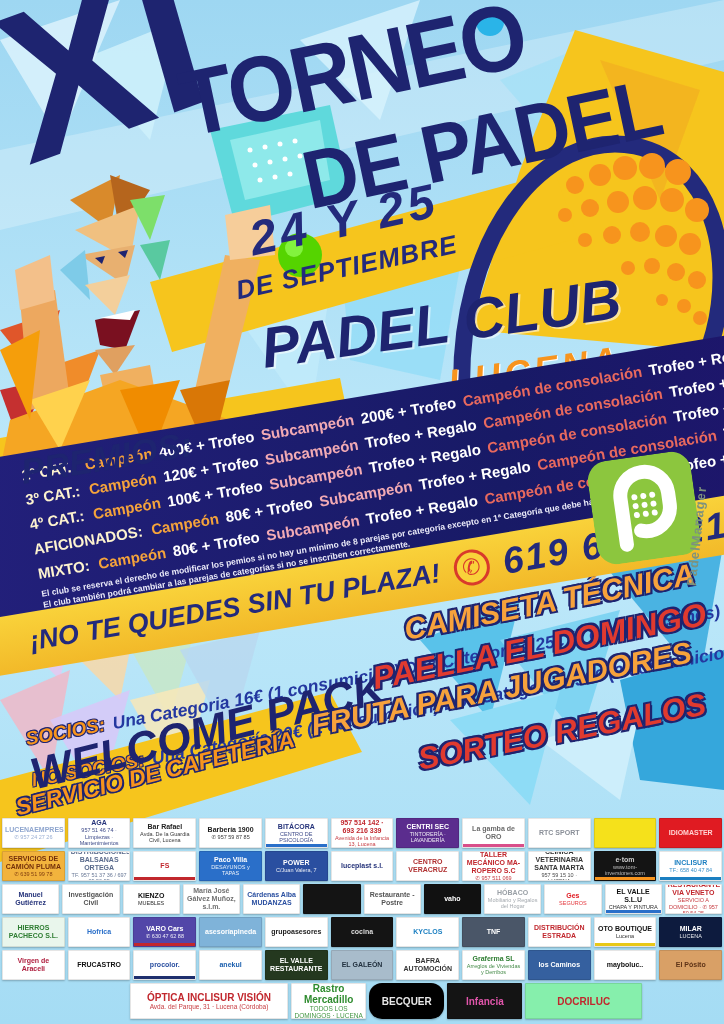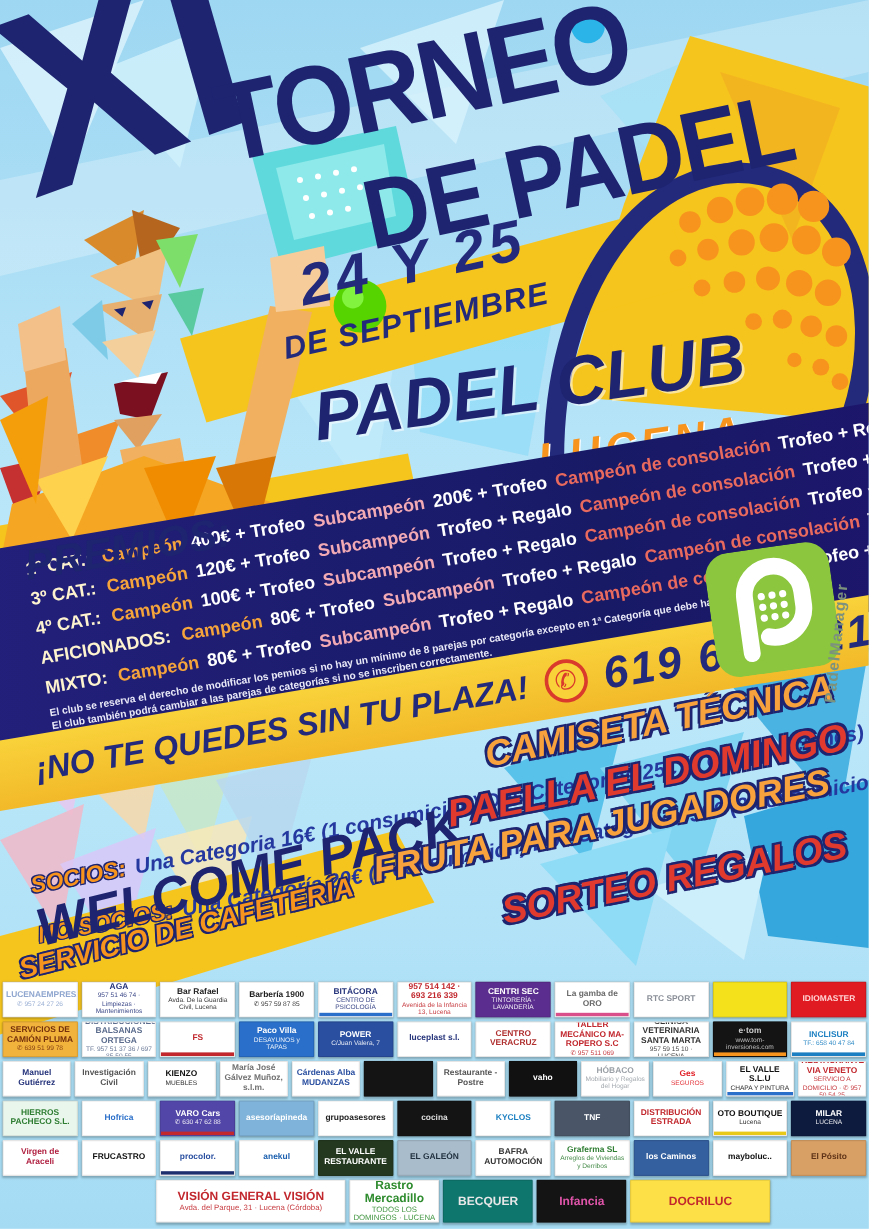--- a/index.html
+++ b/index.html
@@ -474,32 +474,32 @@
         </div>
         <div class="tile it" style="background: rgb(255, 255, 255); color: rgb(17, 17, 17);">
           <div class="t-name">mayboluc..</div>
         </div>
         <div class="tile" style="background: rgb(217, 160, 102); color: rgb(94, 51, 23);">
           <div class="t-name">El Pósito</div>
         </div>
       </div>
       <div class="sp-row sp-row-last">
         <div class="tile" style="background: rgb(255, 255, 255); color: rgb(193, 39, 45); flex-grow: 2.2;">
-          <div class="t-name">VISIÓN GENERAL VISIÓN</div>
+          <div class="t-name">ÓPTICA INCLISUR VISIÓN</div>
           <div class="t-sub">Avda. del Parque, 31 · Lucena (Córdoba)</div>
         </div>
         <div class="tile it" style="background: rgb(255, 255, 255); color: rgb(46, 139, 46);">
           <div class="t-name">Rastro Mercadillo</div>
           <div class="t-sub">TODOS LOS DOMINGOS · LUCENA</div>
         </div>
-        <div class="tile" style="background: #0f766e; color: rgb(232, 232, 232);">
+        <div class="tile" style="background: #000000; color: rgb(232, 232, 232); border-radius: 13px;">
           <div class="t-name">BECQUER</div>
         </div>
         <div class="tile it" style="background: rgb(20, 20, 20); color: rgb(224, 85, 170);">
           <div class="t-name">Infancia</div>
         </div>
-        <div class="tile" style="background: #fde047; color: rgb(193, 39, 45); flex-grow: 1.6;">
+        <div class="tile" style="background: #86efac; color: rgb(193, 39, 45); flex-grow: 1.6;">
           <div class="t-name">DOCRILUC</div>
         </div>
       </div>
     </div>
 
 </div>
 
 </body></html>

